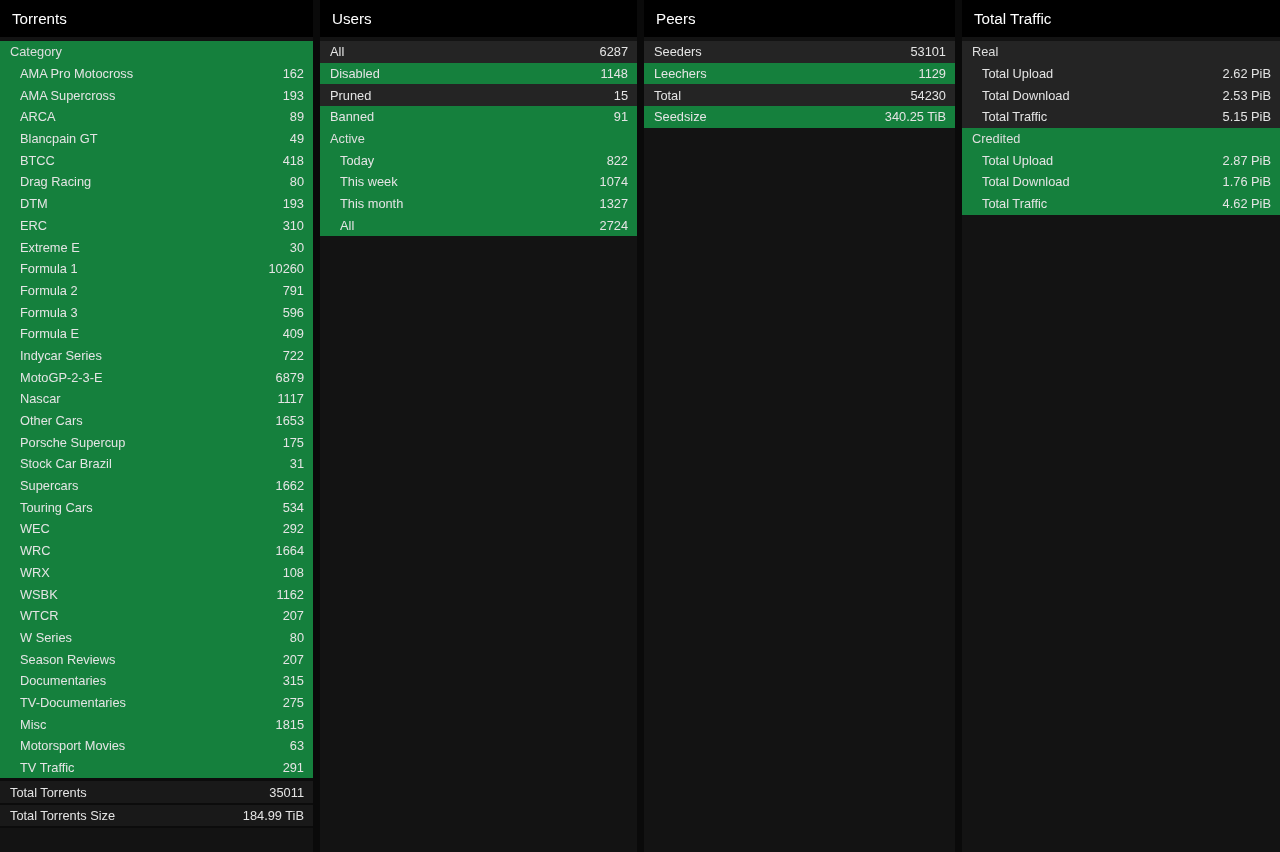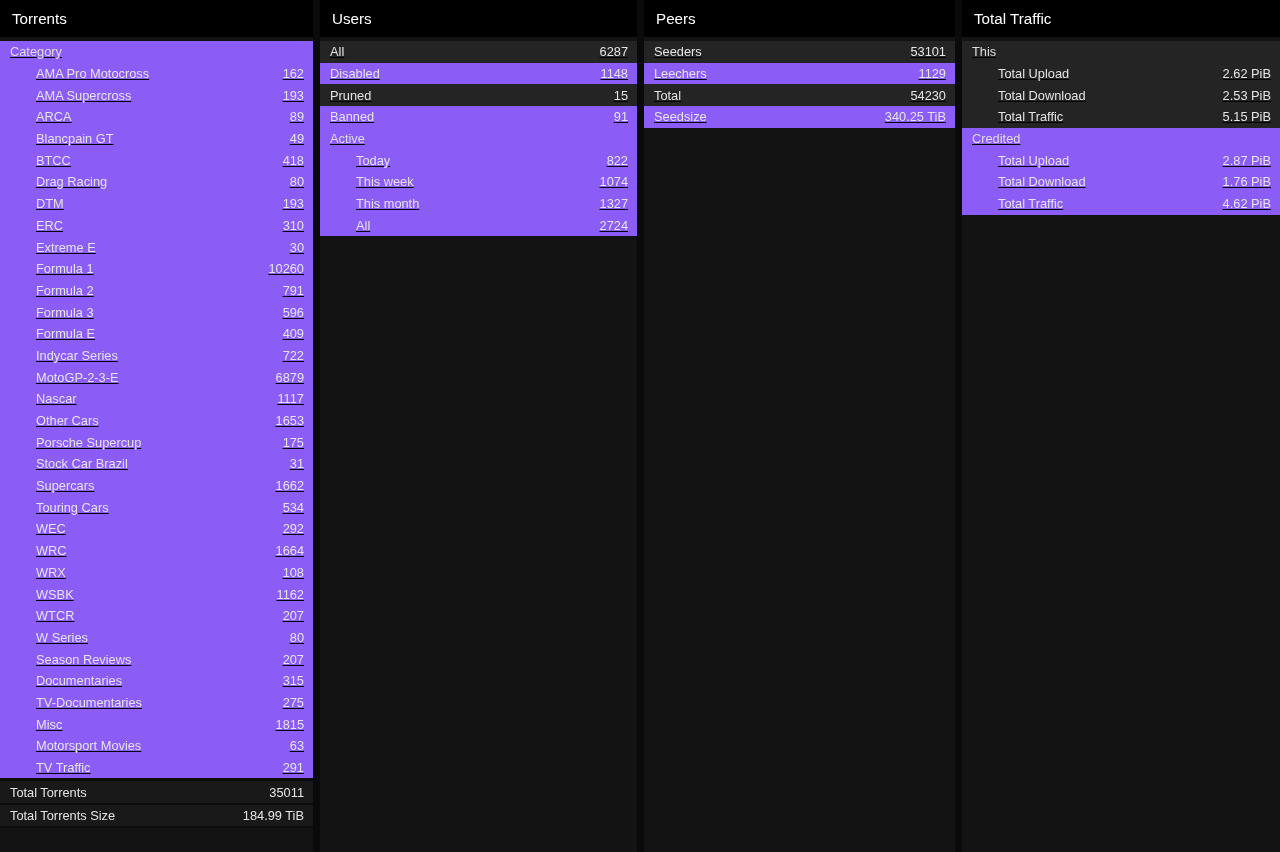--- a/index.html
+++ b/index.html
@@ -24,33 +24,32 @@
     flex:0 0 auto;
     background:#000000;
     height:37px;
     display:flex;align-items:center;
     padding:0 12px;
     color:#ffffff;
     font-size:15.2px;
     margin-bottom:4px;
   }
   .panel-body{
-    background:#8b5cf6;
-    text-decoration:underline;
+    background:#15803d;
   }
   .row{
     height:21.7px;
     display:flex;align-items:center;justify-content:space-between;
     padding:0 9px 0 10px;
     color:#e4e4e4;
     font-size:12.8px;
     white-space:nowrap;
   }
   .row .num{text-align:right;}
-  .row.child{padding-left:20px;margin-left:16px;}
+  .row.child{padding-left:20px;}
   .group-label{color:#dedede;}
   .stripe-rows > div:nth-child(odd){background:#242424;}
   .block-stripe{background:#242424;}
   .t-footer{
     background:#0c0c0c;
     padding-top:3px;
   }
   .t-footer .row{
     background:#191919;
     margin-bottom:2px;
@@ -340,21 +339,21 @@
     </div>
   </div>
 
   <div class="col">
     <div class="panel-header">
       <span>Total Traffic</span>
     </div>
     <div class="panel-body">
       <div class="block-stripe">
         <div class="row">
-          <span class="group-label">This</span>
+          <span class="group-label">Real</span>
         </div>
         <div>
 
             <div class="row child">
               <span>Total Upload</span>
               <span class="num">2.62 PiB</span>
             </div>
 
             <div class="row child">
               <span>Total Download</span>

